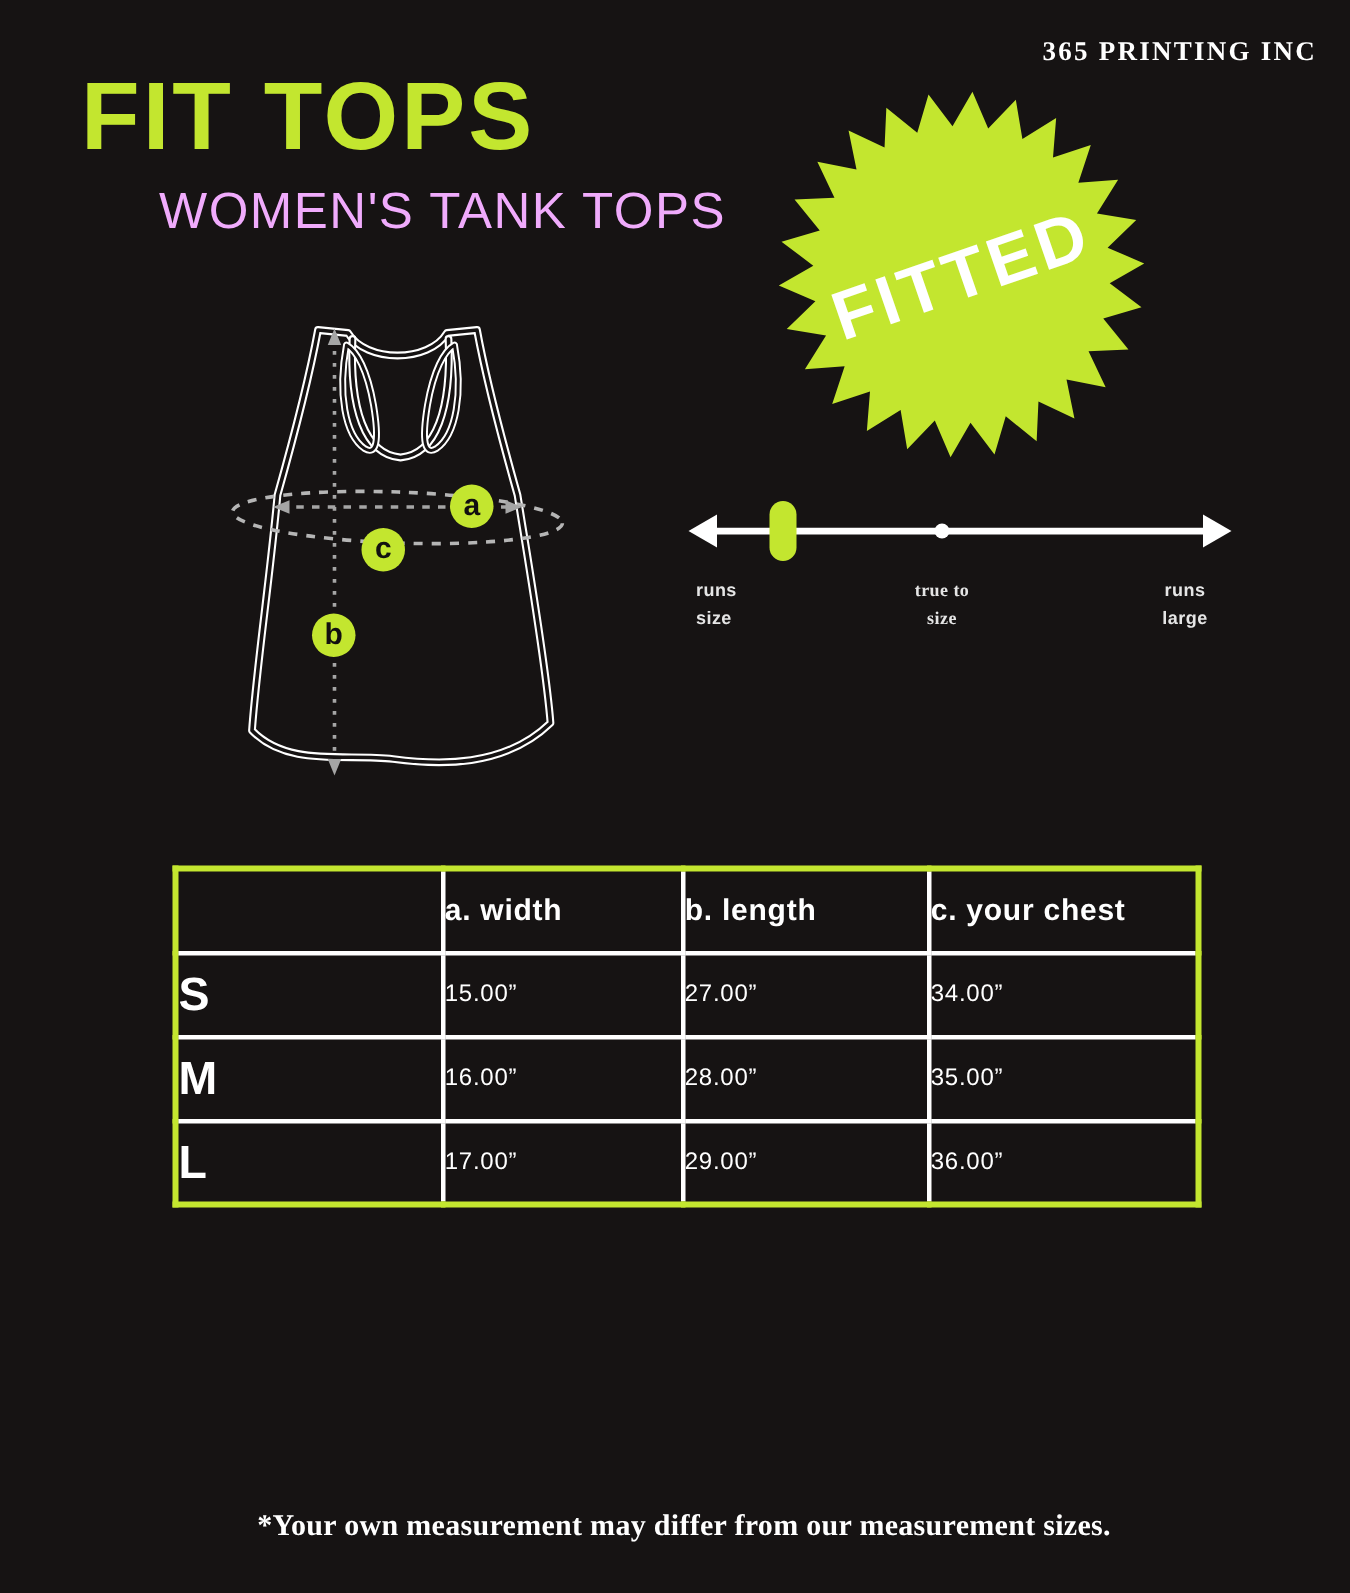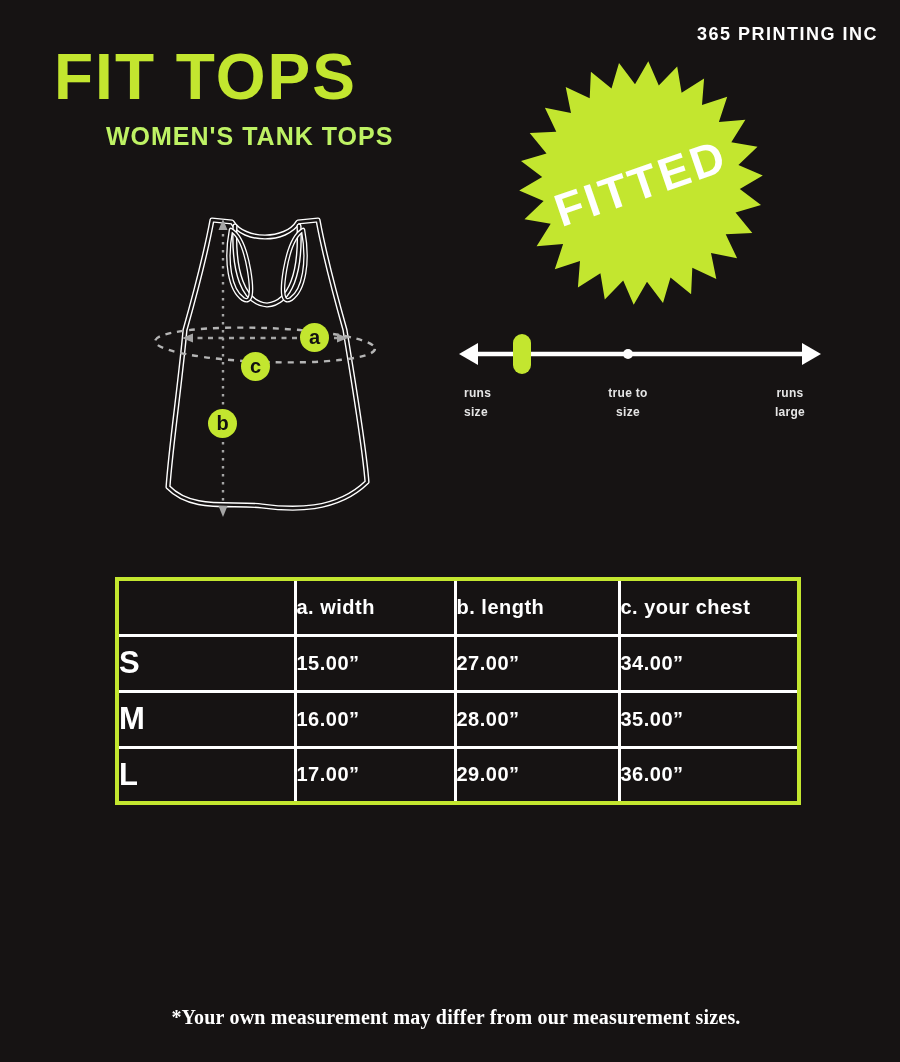--- a/index.html
+++ b/index.html
@@ -4,30 +4,30 @@
 <style>
   :root{ --accent:#c3e62f; --bg:#161313; --dash:#a5a5a5; }
   *{box-sizing:border-box;}
   html,body{margin:0;padding:0;background:var(--bg);}
   body{
     width:900px;height:1062px;position:relative;overflow:hidden;
     font-family:"Liberation Sans",sans-serif;color:#fff;
   }
   .brand{
     position:absolute;top:24px;right:22px;
-    font-size:18px;font-weight:bold;letter-spacing:1.5px;color:#fff;
+    font-size:18px;font-weight:bold;letter-spacing:1.5px;color:#fff;font-family:Liberation Serif, serif;
   }
   .title{
     position:absolute;left:54px;top:44px;
     font-size:64px;font-weight:bold;letter-spacing:2px;color:var(--accent);
     line-height:1.05;
   }
   .subtitle{
     position:absolute;left:106px;top:122px;
-    font-size:25px;font-weight:bold;letter-spacing:1px;color:#bef264;
+    font-size:34px;font-weight:normal;letter-spacing:1px;color:#f0abfc;
   }
   .badge{position:absolute;left:518px;top:60px;width:246px;height:246px;}
   .badge svg{position:absolute;left:0;top:0;}
   .badge-label{
     position:absolute;left:0;top:0;width:246px;height:246px;
     display:flex;align-items:center;justify-content:center;
     transform:rotate(-19deg);
     font-size:46px;font-weight:bold;letter-spacing:3px;color:#fff;
   }
   .diagram{position:absolute;left:140px;top:200px;width:280px;height:335px;}
@@ -40,34 +40,34 @@
   .marker-a{left:160px;top:123px;}
   .marker-b{left:68px;top:209px;}
   .marker-c{left:101px;top:152px;}
   .scale{position:absolute;left:440px;top:310px;width:420px;height:125px;}
   .scale svg{position:absolute;left:0;top:0;}
   .scale-label{
     position:absolute;top:74px;
     font-size:12px;font-weight:bold;line-height:19px;letter-spacing:0.3px;color:#e5e5e5;
   }
   .sl-left{left:24px;}
-  .sl-center{left:188px;transform:translateX(-50%);text-align:center;}
+  .sl-center{left:188px;transform:translateX(-50%);text-align:center;font-family:Liberation Serif, serif;}
   .sl-right{left:350px;transform:translateX(-50%);text-align:center;}
   table.size-table{
     position:absolute;left:115px;top:577px;width:682px;
     border-collapse:collapse;table-layout:fixed;
     border:4px solid var(--accent);
   }
   table.size-table td{
     border:3px solid #fff;vertical-align:middle;
     height:56px;padding:0;color:#fff;
   }
   td.head{font-size:20px;font-weight:bold;letter-spacing:0.5px;}
   td.size{font-size:31px;font-weight:bold;letter-spacing:1px;}
-  td.val{font-size:20px;font-weight:bold;letter-spacing:0.5px;}
+  td.val{font-size:16px;font-weight:normal;letter-spacing:0.5px;}
   .footnote{
     position:absolute;left:110px;top:1006px;width:692px;text-align:center;
     font-size:20px;font-weight:bold;letter-spacing:0.2px;color:#fff;font-family:Liberation Serif, serif;
   }
 </style>
 </head>
 <body>
 
 <div class="brand">365 PRINTING INC</div>
 

